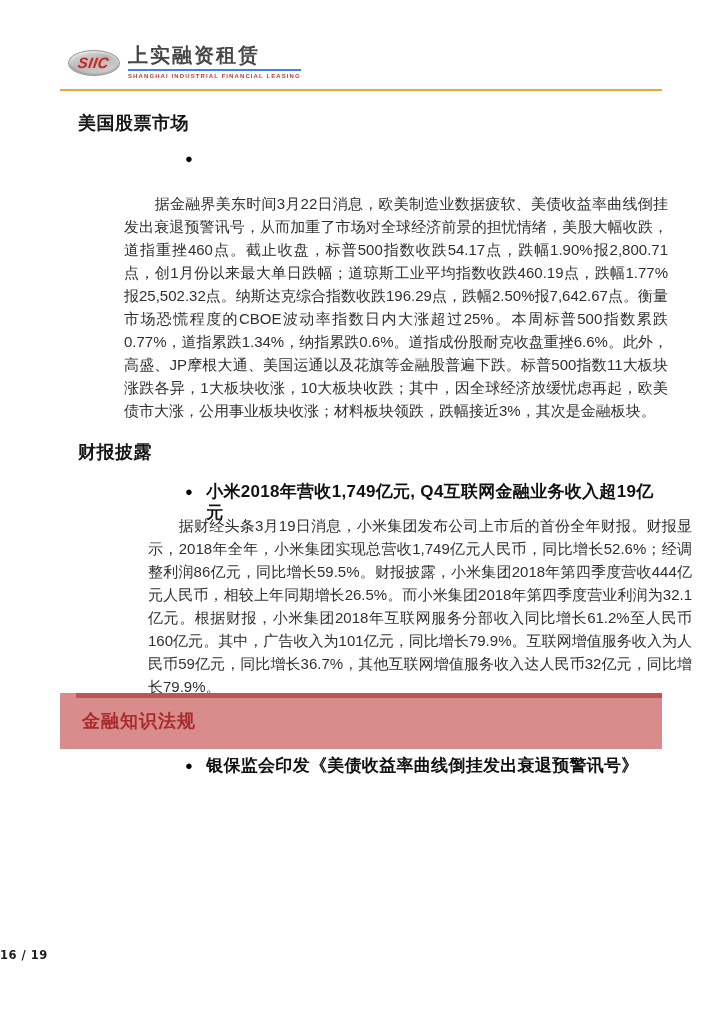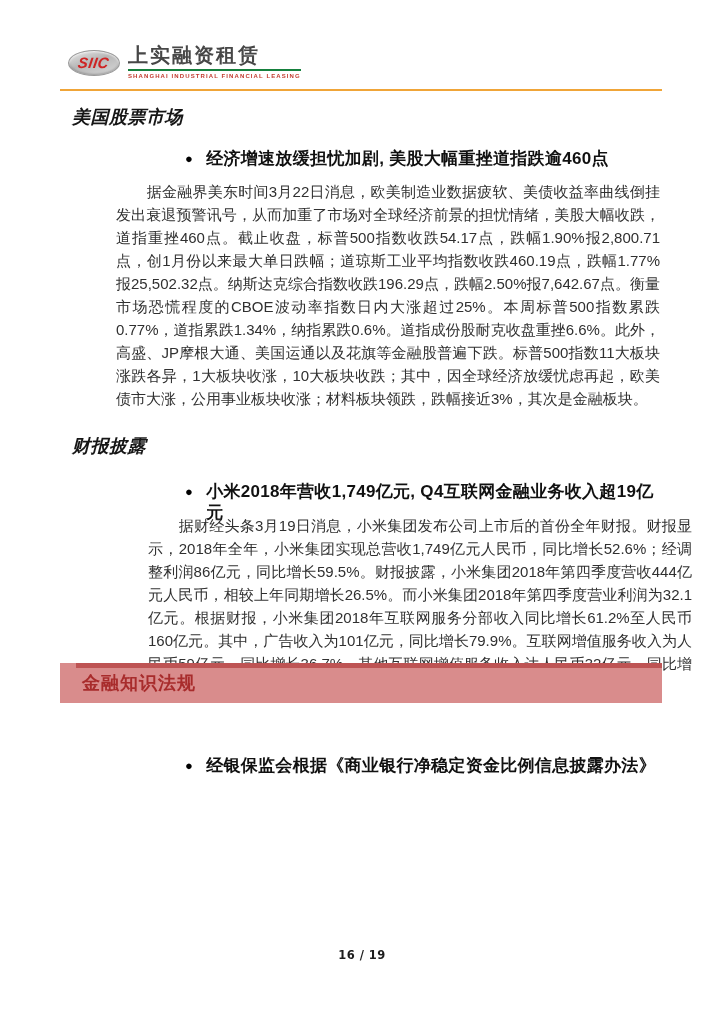--- a/index.html
+++ b/index.html
@@ -23,77 +23,76 @@
     margin-right:8px;margin-top:2px;
     box-shadow:inset 0 1px 2px rgba(255,255,255,.8), inset 0 -1px 2px rgba(0,0,0,.25);
   }
   .logo-badge span{
     color:#ce2424;font-style:italic;font-weight:bold;font-size:15px;
     letter-spacing:.5px;transform:skewX(-8deg);
   }
   .logo-text{display:flex;flex-direction:column;}
   .logo-name{
     font-size:20px;font-weight:600;color:#474747;letter-spacing:2px;
-    border-bottom:2px solid #15803d;padding-bottom:3px;line-height:22px;
+    border-bottom:2px solid #3b82f6;padding-bottom:3px;line-height:22px;
   }
   .logo-sub{
     margin-top:2px;font-size:6px;font-weight:bold;color:#c23a2e;
     letter-spacing:1.1px;white-space:nowrap;
   }
   
   .rule{
     position:absolute;left:60px;right:62px;top:89px;height:2px;
     background:#f0a538;
   }
   
   .section-heading{
     position:absolute;left:62px;
     font-size:18px;font-weight:bold;color:#161616;letter-spacing:.5px;
-    margin:10px;
-    font-style:italic;
+    margin:16px;
   }
   .h-us{top:95px;}
   .h-if{top:424px;}
   .headline{
     position:absolute;left:185px;right:62px;
     display:flex;align-items:flex-start;
     font-size:17px;font-weight:bold;color:#111111;letter-spacing:.3px;
     line-height:21px;
   }
   .hl-1{top:148px;}
   .hl-2{top:481px;}
   .hl-3{top:755px;}
   .bullet{
     flex:0 0 auto;font-size:13px;line-height:21px;margin-right:13px;color:#000;
   }
   .para{
     position:absolute;left:116px;width:544px;
     margin:0;text-align:justify;text-indent:2.05em;
     font-size:15px;line-height:23px;color:#303030;
   }
-  .p-1{top:180px;}
+  .p-1{top:192px;margin-left:8px;}
   .p-2{top:514px;margin-left:32px;}
   .p-3{top:790px;}
   
   .banner{
-    position:absolute;left:60px;right:62px;top:663px;height:40px;
+    position:absolute;left:60px;right:62px;top:693px;height:56px;
     background:#d98c8c;
     display:flex;align-items:center;
   }
   .banner::before{
     content:"";position:absolute;top:0;left:16px;right:0;height:5px;
     background:#be5454;
   }
   .banner-title{
     margin-left:22px;font-size:18px;font-weight:bold;color:#a82c2c;
     letter-spacing:1px;
   }
   
   .footer{
-    position:absolute;left:0;right:0;top:948px;text-align:center;
+    position:absolute;left:0;right:0;top:948px;text-align:left;
     font-size:11.5px;font-weight:bold;color:#1d1d1d;letter-spacing:.5px;
     font-family:"DejaVu Sans","Liberation Sans",sans-serif;
   }
 </style>
 </head>
 <body>
 
 <div class="page">
 
   <header class="brand">
@@ -107,39 +106,38 @@
       </div>
     </div>
   </header>
 
   <div class="rule"></div>
 
   <h2 class="section-heading h-us">美国股票市场</h2>
 
   <div class="headline hl-1">
     <span class="bullet">●</span>
-    <span>经济增速放缓担忧加剧, 美股大幅重挫道指跌逾460点</span>
   </div>
 
   <p class="para p-1">据金融界美东时间3月22日消息，欧美制造业数据疲软、美债收益率曲线倒挂发出衰退预警讯号，从而加重了市场对全球经济前景的担忧情绪，美股大幅收跌，道指重挫460点。截止收盘，标普500指数收跌54.17点，跌幅1.90%报2,800.71点，创1月份以来最大单日跌幅；道琼斯工业平均指数收跌460.19点，跌幅1.77%报25,502.32点。纳斯达克综合指数收跌196.29点，跌幅2.50%报7,642.67点。衡量市场恐慌程度的CBOE波动率指数日内大涨超过25%。本周标普500指数累跌0.77%，道指累跌1.34%，纳指累跌0.6%。道指成份股耐克收盘重挫6.6%。此外，高盛、JP摩根大通、美国运通以及花旗等金融股普遍下跌。标普500指数11大板块涨跌各异，1大板块收涨，10大板块收跌；其中，因全球经济放缓忧虑再起，欧美债市大涨，公用事业板块收涨；材料板块领跌，跌幅接近3%，其次是金融板块。</p>
 
   <h2 class="section-heading h-if">财报披露</h2>
 
   <div class="headline hl-2">
     <span class="bullet">●</span>
     <span>小米2018年营收1,749亿元, Q4互联网金融业务收入超19亿元</span>
   </div>
 
   <p class="para p-2">据财经头条3月19日消息，小米集团发布公司上市后的首份全年财报。财报显示，2018年全年，小米集团实现总营收1,749亿元人民币，同比增长52.6%；经调整利润86亿元，同比增长59.5%。财报披露，小米集团2018年第四季度营收444亿元人民币，相较上年同期增长26.5%。而小米集团2018年第四季度营业利润为32.1亿元。根据财报，小米集团2018年互联网服务分部收入同比增长61.2%至人民币160亿元。其中，广告收入为101亿元，同比增长79.9%。互联网增值服务收入为人民币59亿元，同比增长36.7%，其他互联网增值服务收入达人民币32亿元，同比增长79.9%。</p>
 
   <div class="banner">
     <span class="banner-title">金融知识法规</span>
   </div>
 
   <div class="headline hl-3">
     <span class="bullet">●</span>
-    <span>经银保监会根据《商业银行净稳定资金比例信息披露办法》</span>
+    <span>银保监会印发《美债收益率曲线倒挂发出衰退预警讯号》</span>
   </div>
 
 
   <div class="footer">16 / 19</div>
 
 </div>
 
 </body></html>

